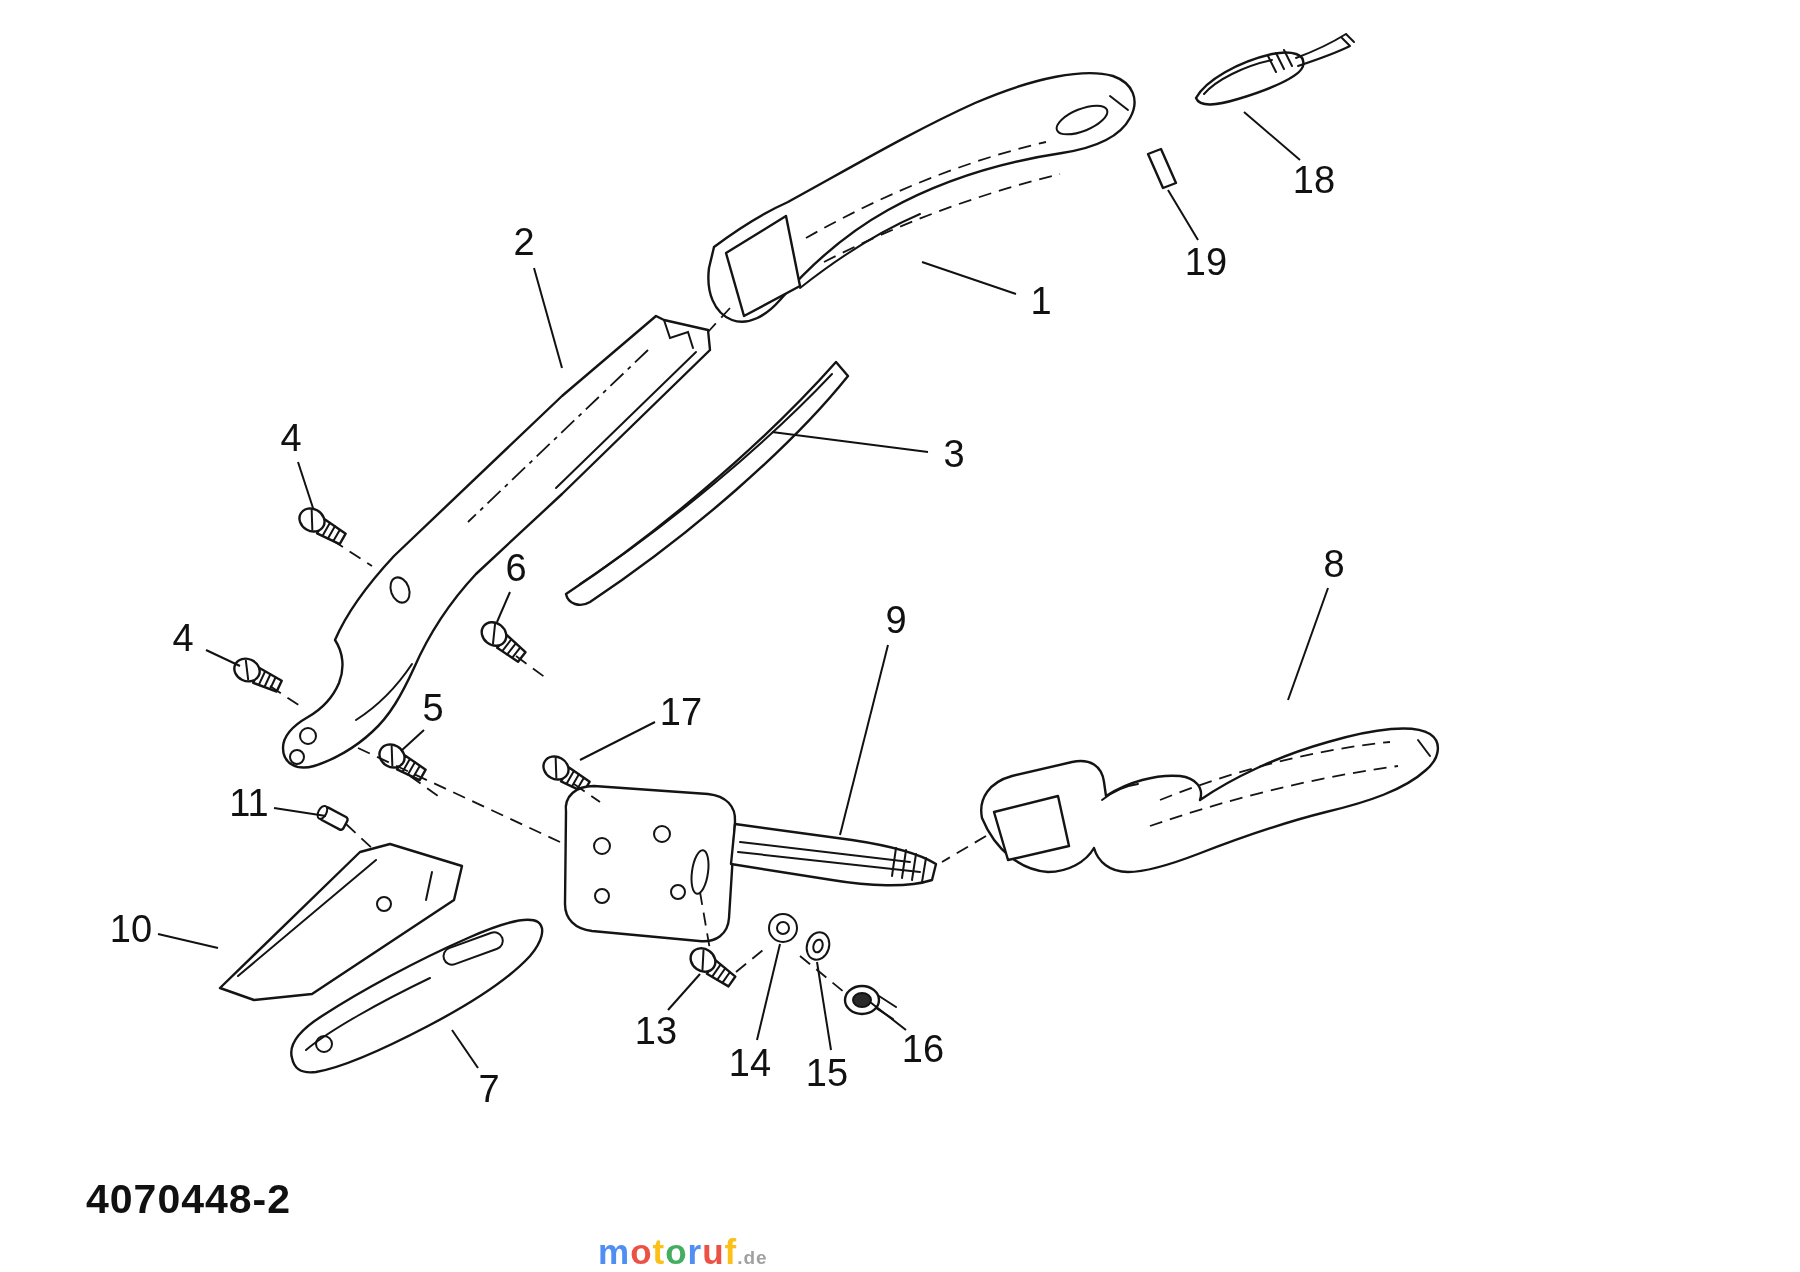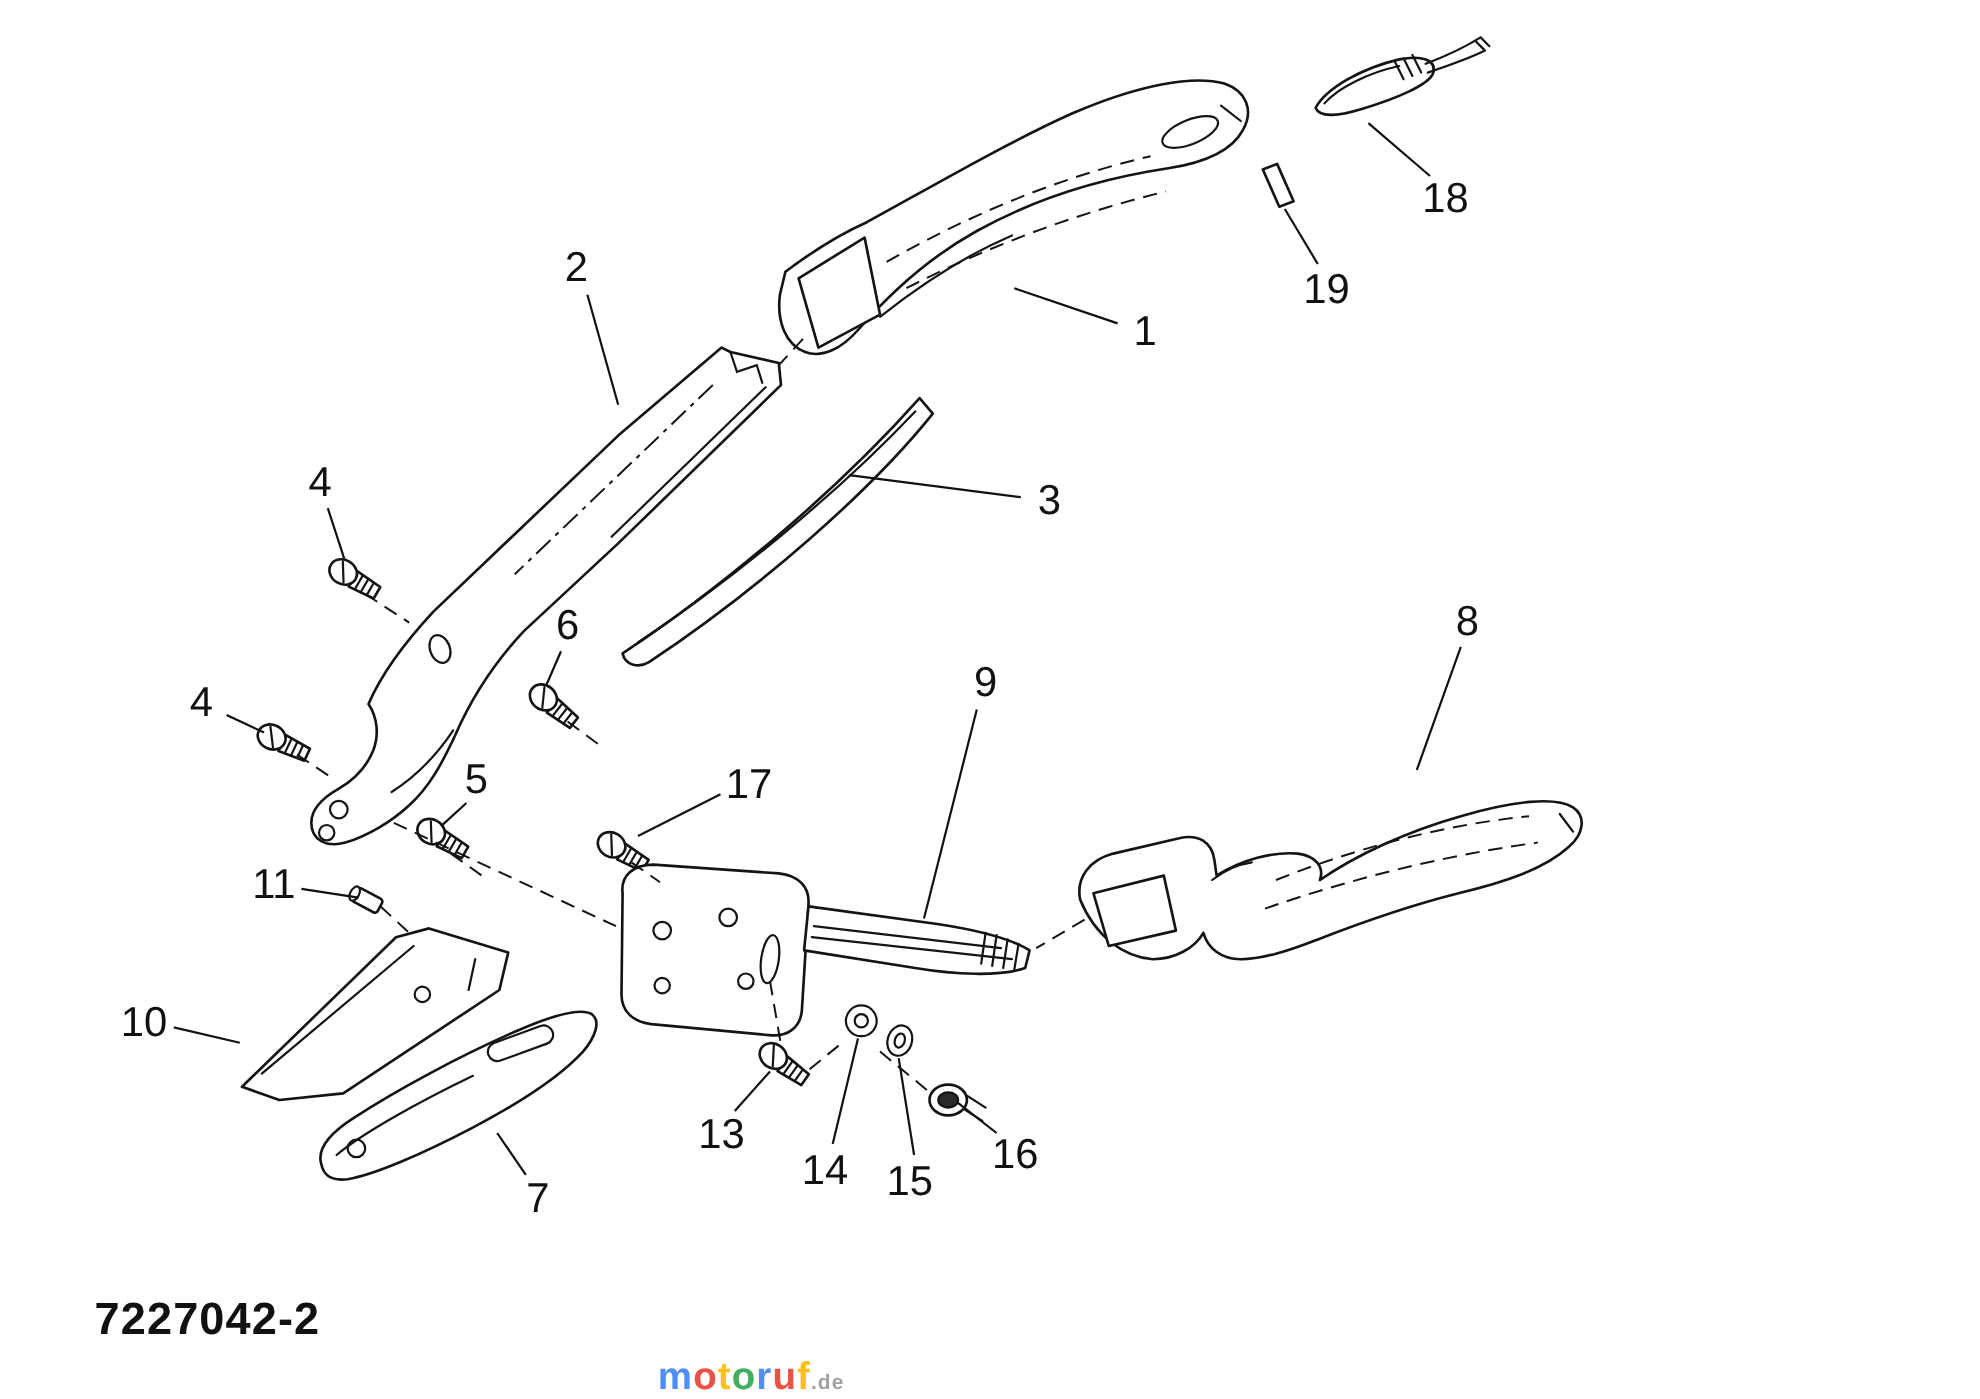--- a/index.html
+++ b/index.html
@@ -232,15 +232,15 @@
       <text x="923" y="1062" class="part-label">16</text>
       <line x1="655" y1="722" x2="580" y2="760" stroke="#111111" stroke-width="2"></line>
       <text x="681" y="725" class="part-label">17</text>
       <line x1="1300" y1="160" x2="1244" y2="112" stroke="#111111" stroke-width="2"></line>
       <text x="1314" y="193" class="part-label">18</text>
       <line x1="1198" y1="240" x2="1168" y2="190" stroke="#111111" stroke-width="2"></line>
       <text x="1206" y="275" class="part-label">19</text>
     </g>
 </svg>
 
-<div class="drawing-number">7227042-2</div>
+<div class="drawing-number">4070448-2</div>
 
 <div class="watermark" id="watermark"><span style="color: rgb(66, 133, 244);">m</span><span style="color: rgb(234, 67, 53);">o</span><span style="color: rgb(251, 188, 5);">t</span><span style="color: rgb(52, 168, 83);">o</span><span style="color: rgb(66, 133, 244);">r</span><span style="color: rgb(234, 67, 53);">u</span><span style="color: rgb(251, 188, 5);">f</span><span class="wm-suffix">.de</span></div>
 
 </body></html>

